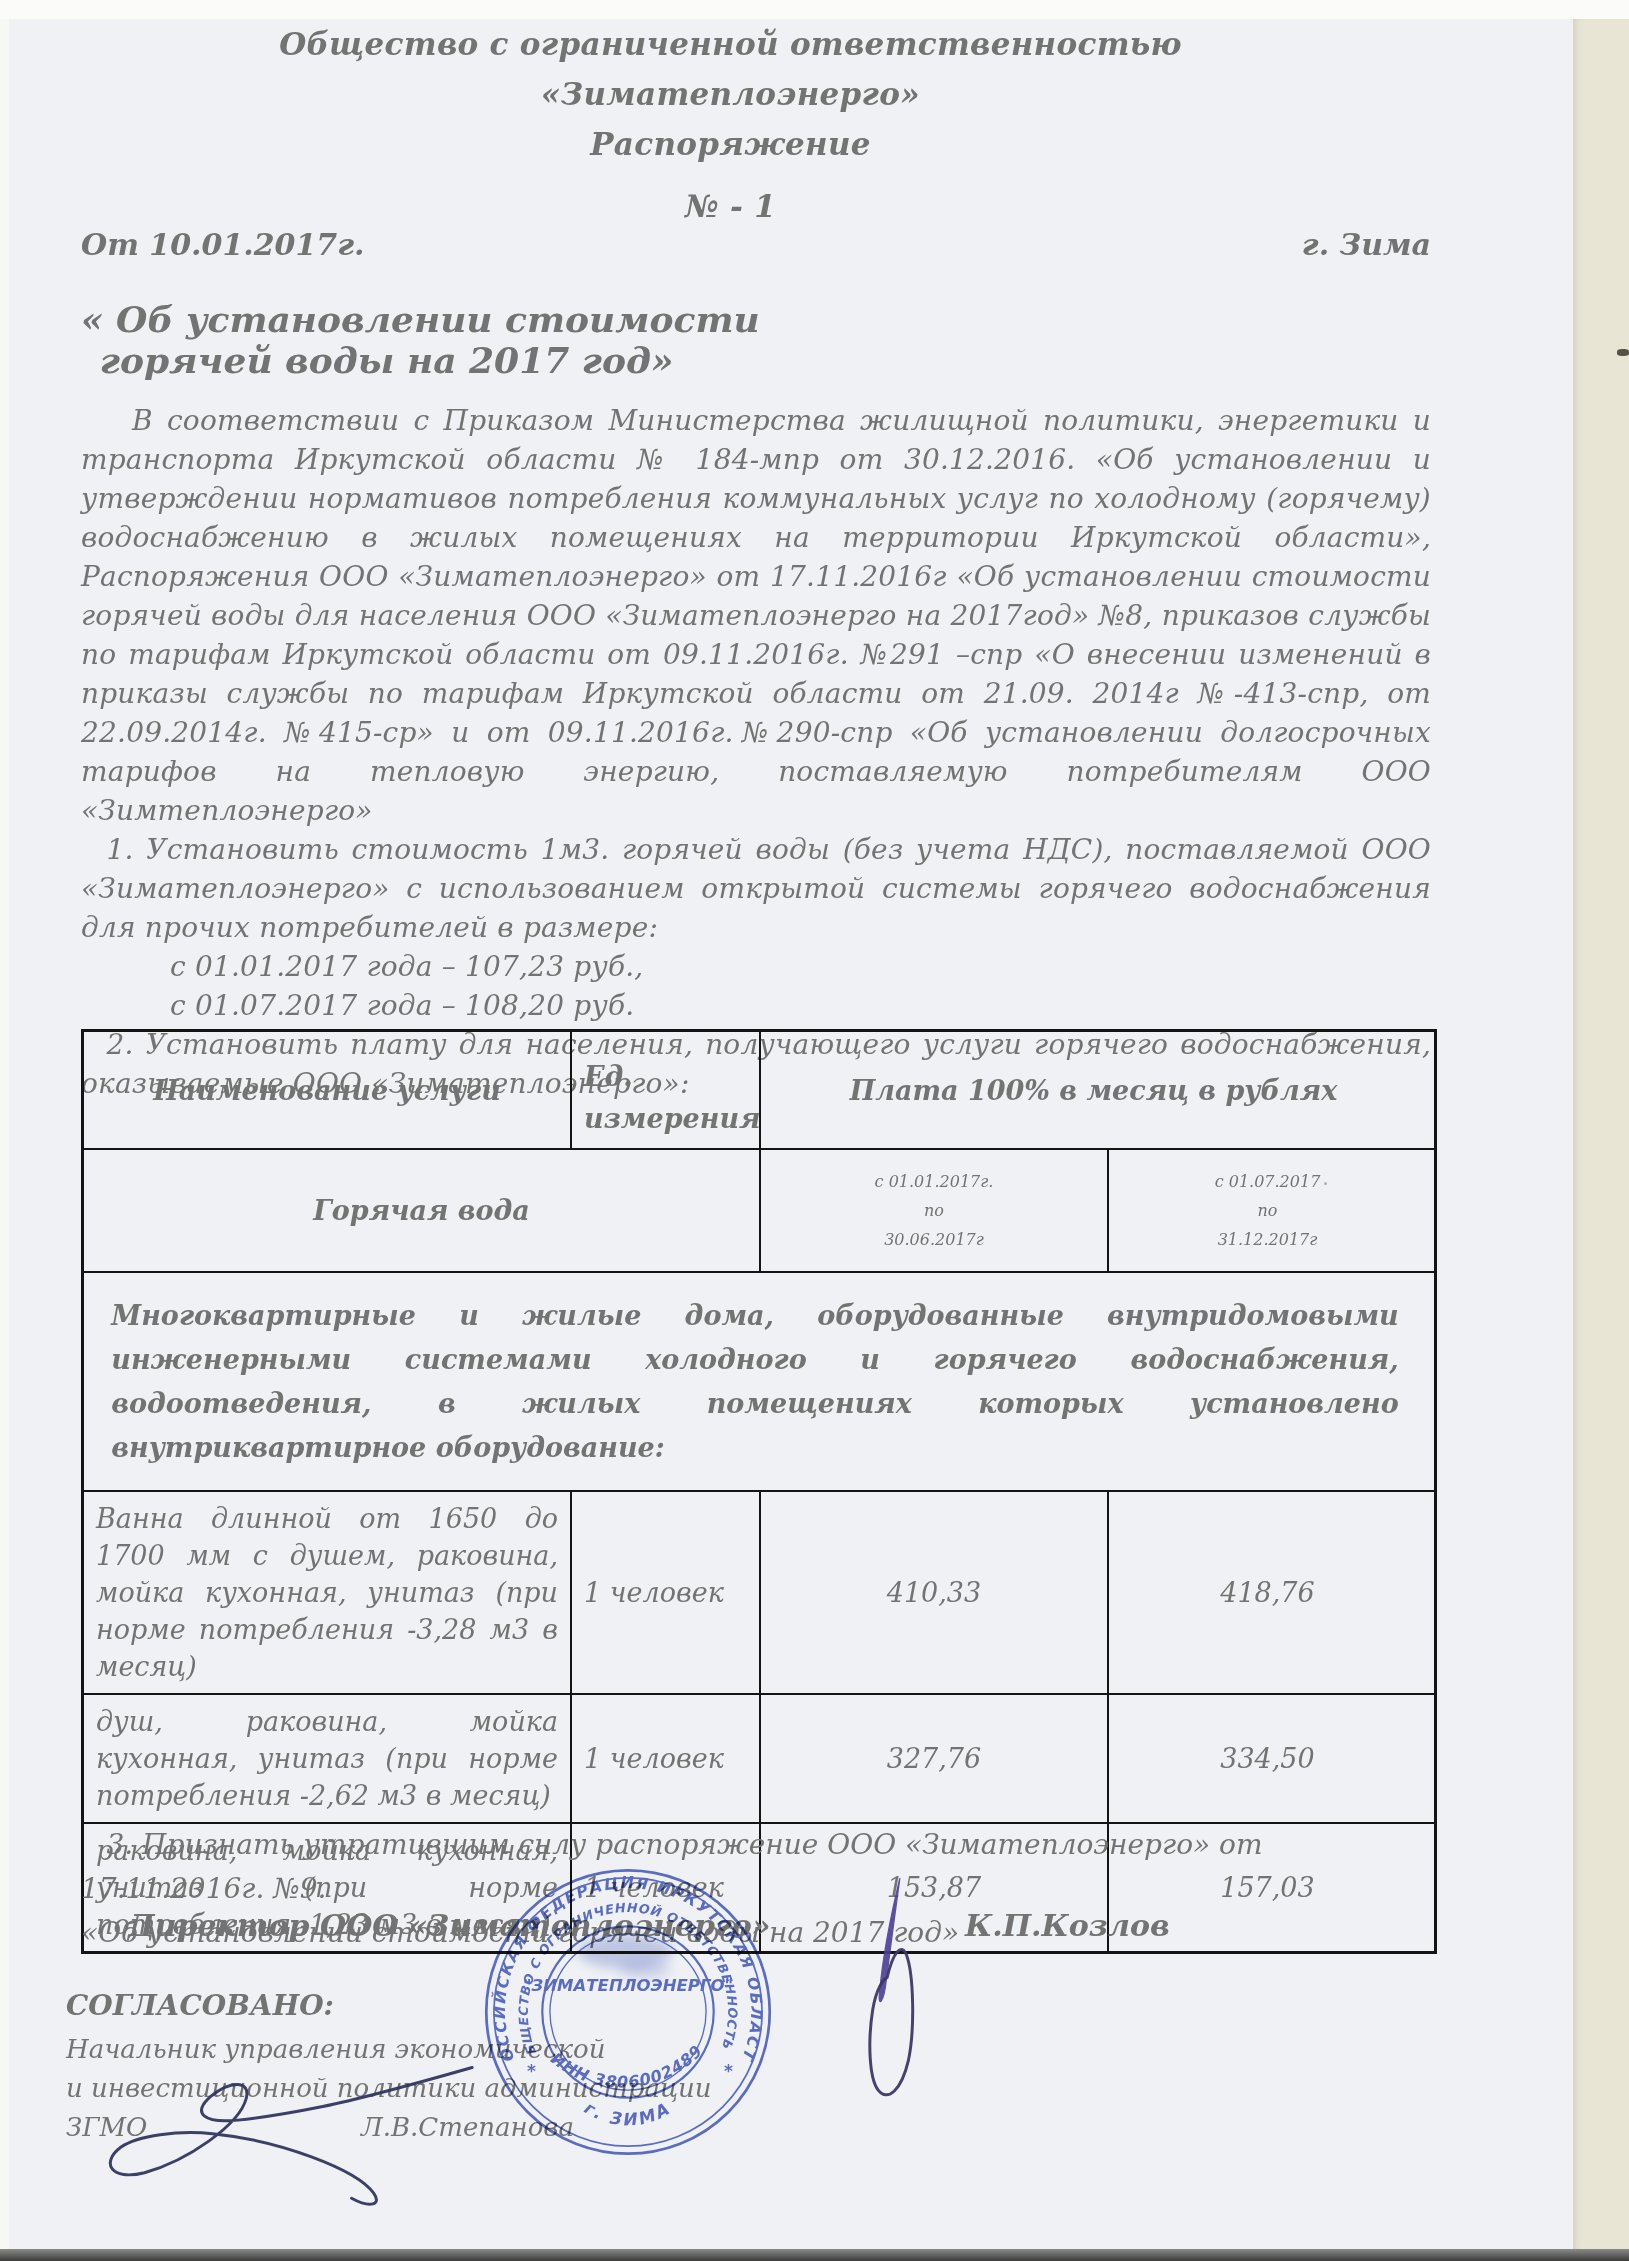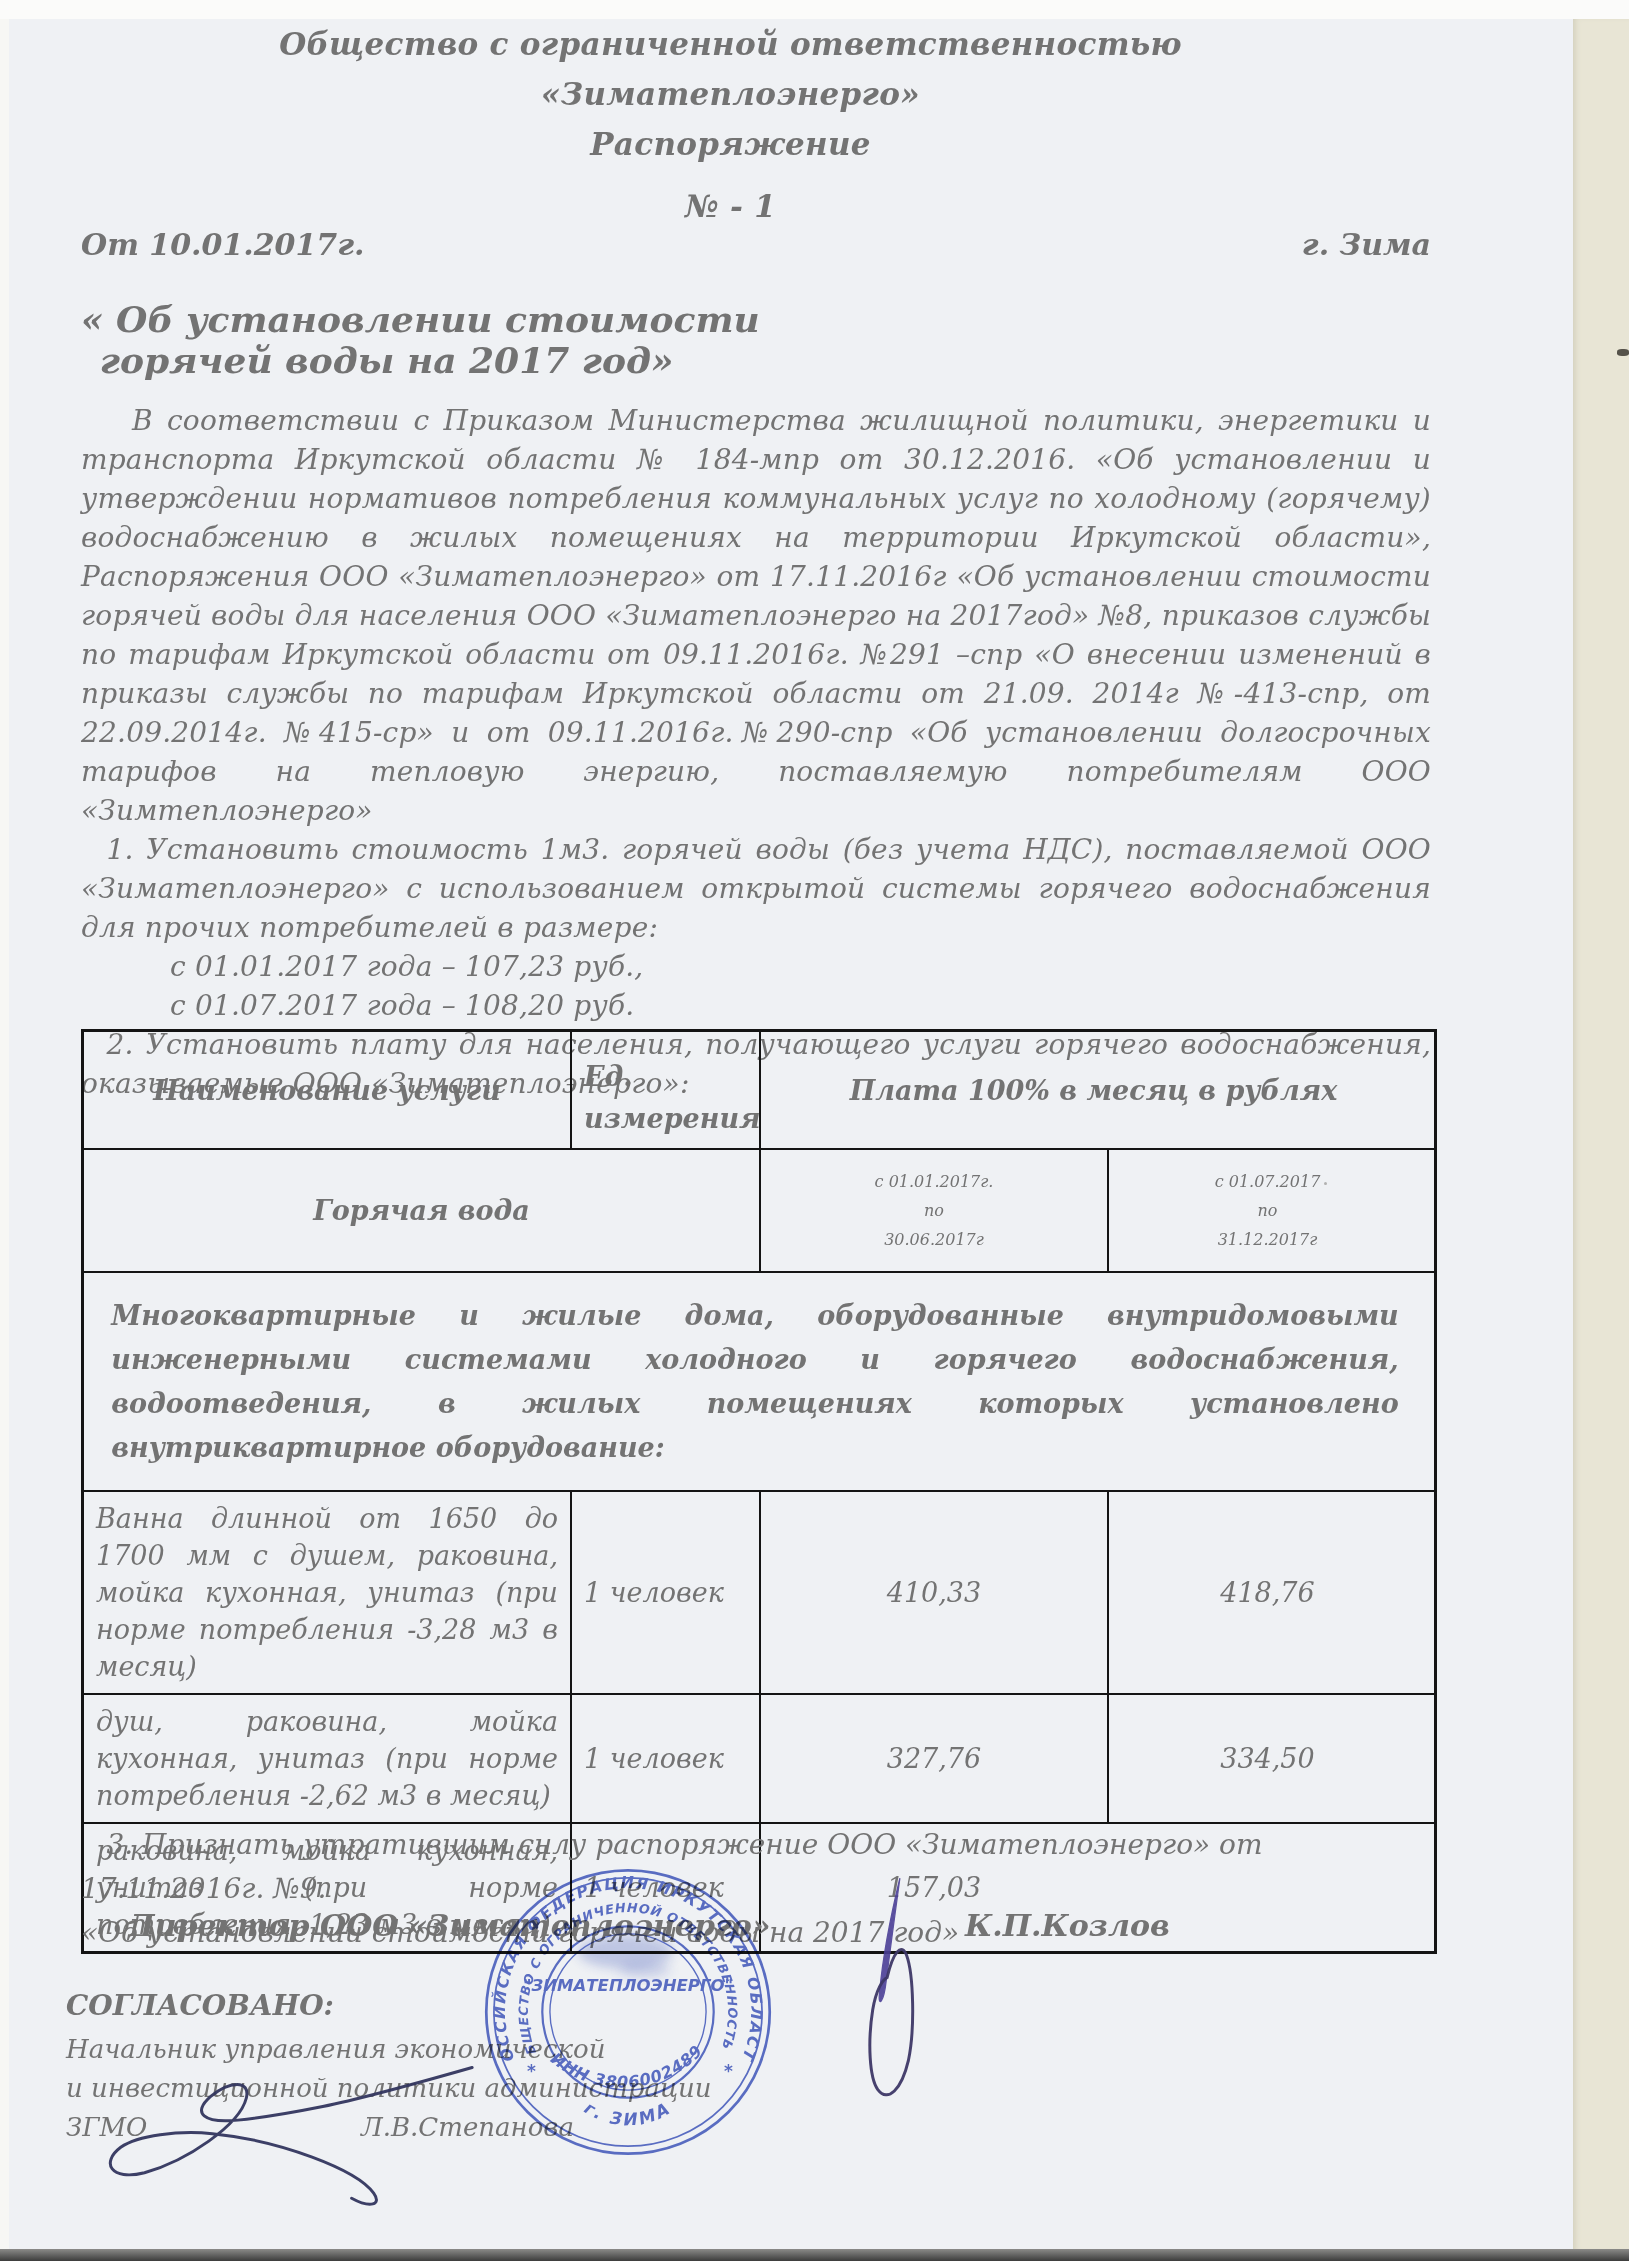--- a/index.html
+++ b/index.html
@@ -129,20 +129,21 @@
         </div>
       <div class="tcell bl">1 человек</div>
       <div class="tcell bl tcenter">327,76</div>
       <div class="tcell bl tcenter">334,50</div>
     </div>
     <div class="trow r-d2">
       <div class="tcell">
           <span class="tname">раковина,  мойка  кухонная, унитаз (при норме потребления -1,23 м3 в месяц)</span>
         </div>
       <div class="tcell bl">1 человек</div>
+      <div class="tcell bl tcenter">153,87</div>
       <div class="tcell bl tcenter">157,03</div>
     </div>
   </div>
 
   <div class="item3">
     <div class="indent30">3.  Признать утратившим силу распоряжение ООО «Зиматеплоэнерго» от 17.11.2016г. №9.</div>
     <div>«Об установлении стоимости горячей воды на 2017 год»</div>
   </div>
 
   <div class="dirrow">

